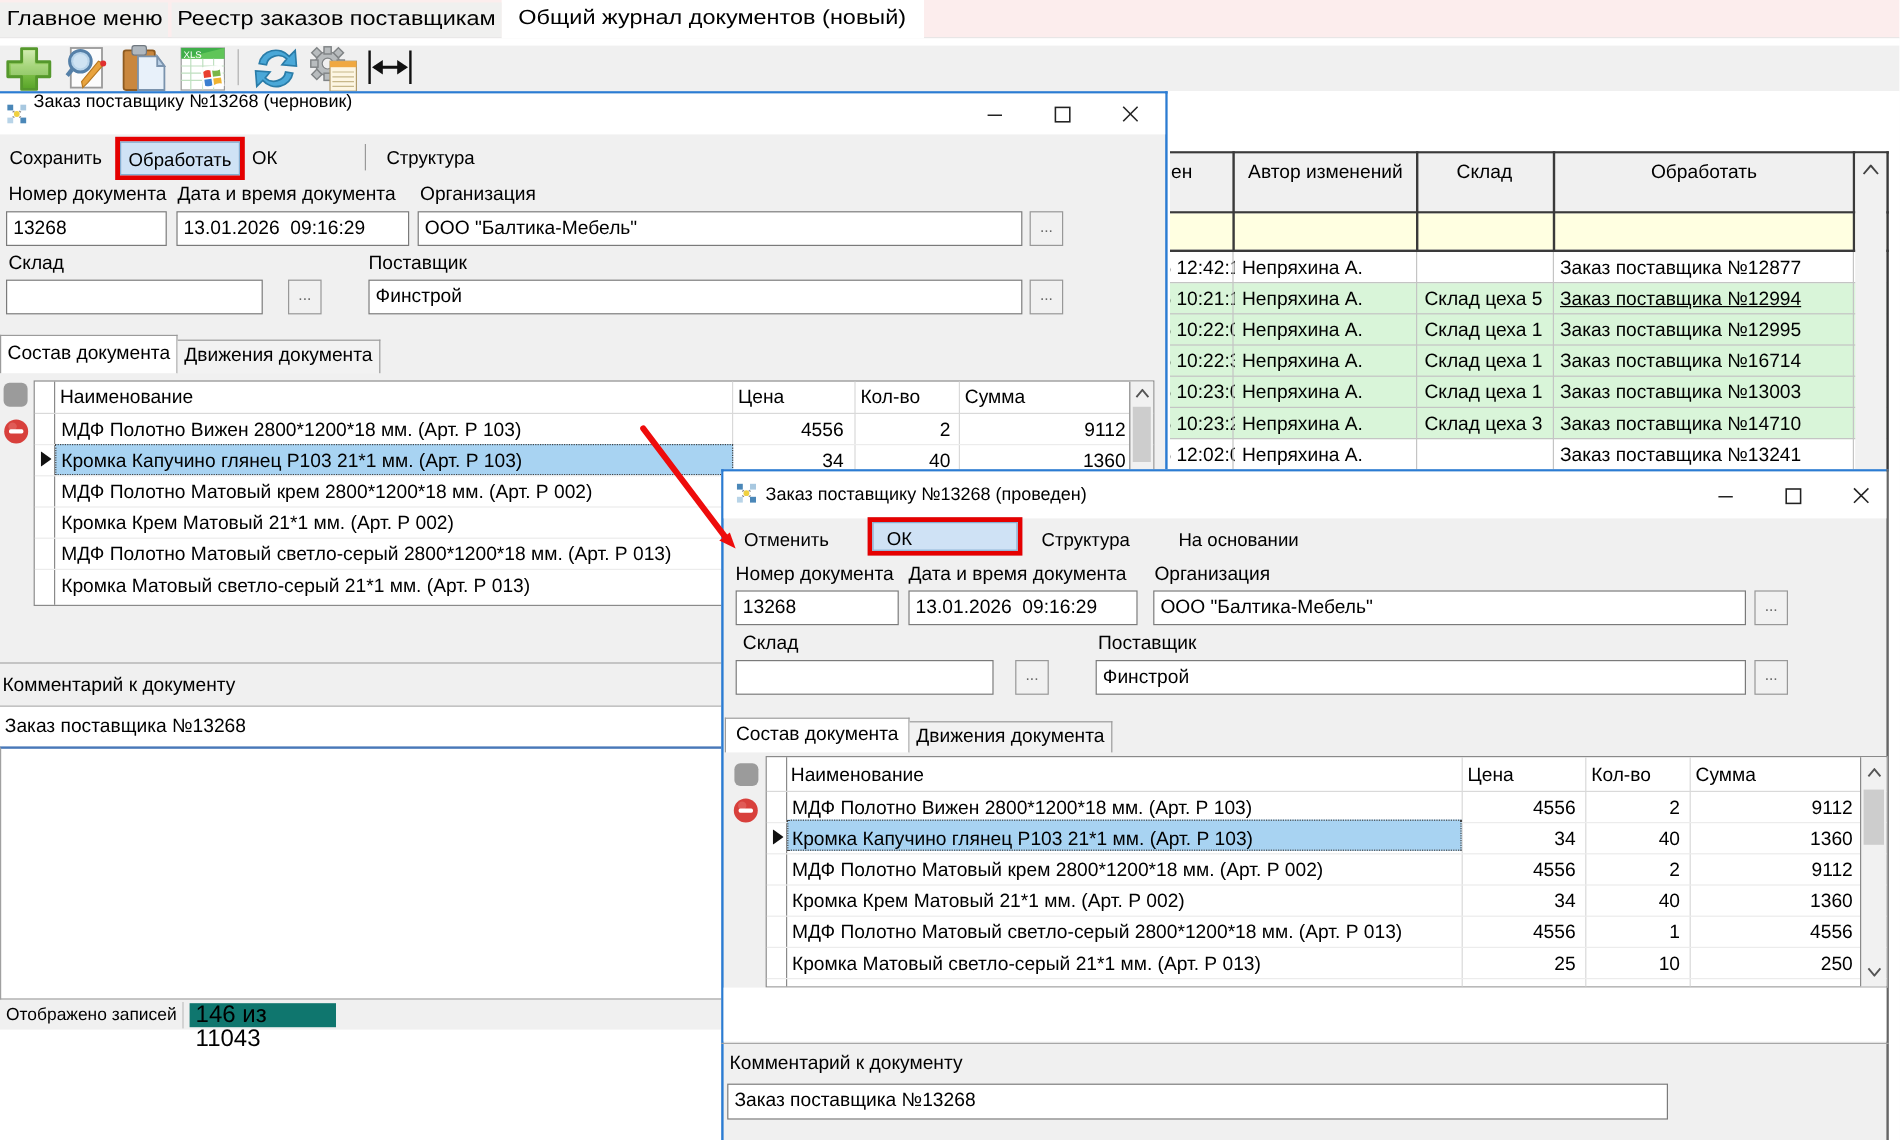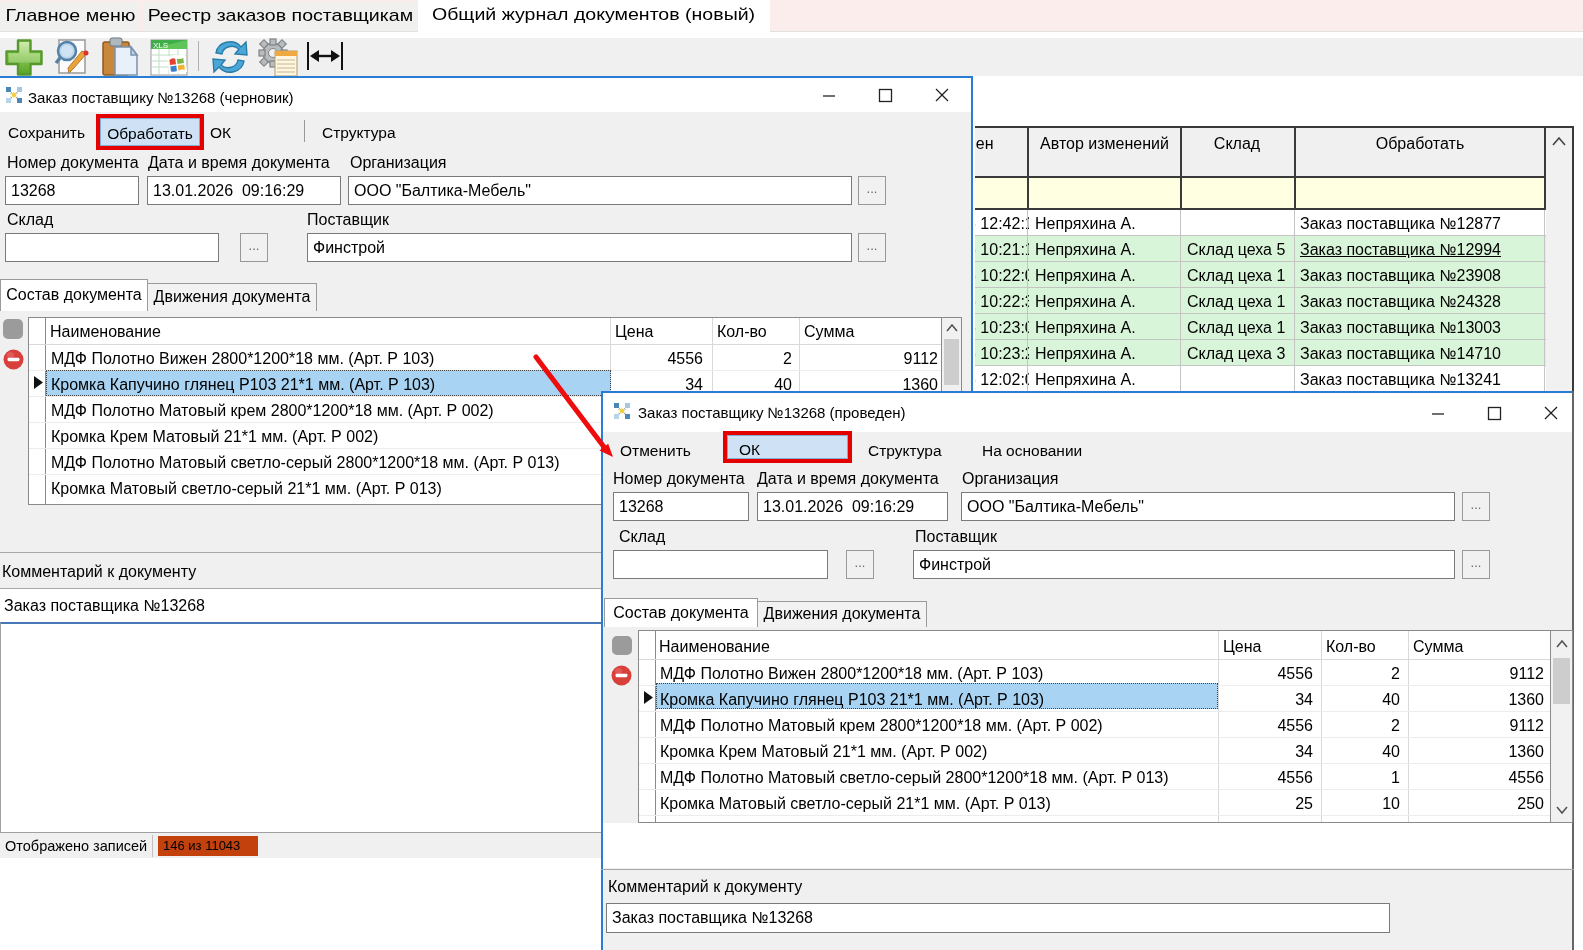--- a/index.html
+++ b/index.html
@@ -131,25 +131,25 @@
     <div class="abs" style="left:-8px;top:139px;width:62px;overflow:hidden;white-space:nowrap;">6 12:42:1</div>
       <div class="lbl" style="left:60px;top:139px;">Непряхина А.</div>
       <div class="lbl" style="left:325px;top:139px;">Заказ поставщика №12877</div>
     <div class="abs" style="left:-8px;top:165px;width:62px;overflow:hidden;white-space:nowrap;">6 10:21:1</div>
       <div class="lbl" style="left:60px;top:165px;">Непряхина А.</div>
       <div class="lbl" style="left:212px;top:165px;">Склад цеха 5</div>
       <div class="lbl" style="left:325px;top:165px;text-decoration:underline;">Заказ поставщика №12994</div>
     <div class="abs" style="left:-8px;top:191px;width:62px;overflow:hidden;white-space:nowrap;">6 10:22:0</div>
       <div class="lbl" style="left:60px;top:191px;">Непряхина А.</div>
       <div class="lbl" style="left:212px;top:191px;">Склад цеха 1</div>
-      <div class="lbl" style="left:325px;top:191px;">Заказ поставщика №23908</div>
+      <div class="lbl" style="left:325px;top:191px;">Заказ поставщика №12995</div>
     <div class="abs" style="left:-8px;top:217px;width:62px;overflow:hidden;white-space:nowrap;">6 10:22:3</div>
       <div class="lbl" style="left:60px;top:217px;">Непряхина А.</div>
       <div class="lbl" style="left:212px;top:217px;">Склад цеха 1</div>
-      <div class="lbl" style="left:325px;top:217px;">Заказ поставщика №24328</div>
+      <div class="lbl" style="left:325px;top:217px;">Заказ поставщика №16714</div>
     <div class="abs" style="left:-8px;top:243px;width:62px;overflow:hidden;white-space:nowrap;">6 10:23:0</div>
       <div class="lbl" style="left:60px;top:243px;">Непряхина А.</div>
       <div class="lbl" style="left:212px;top:243px;">Склад цеха 1</div>
       <div class="lbl" style="left:325px;top:243px;">Заказ поставщика №13003</div>
     <div class="abs" style="left:-8px;top:269px;width:62px;overflow:hidden;white-space:nowrap;">6 10:23:2</div>
       <div class="lbl" style="left:60px;top:269px;">Непряхина А.</div>
       <div class="lbl" style="left:212px;top:269px;">Склад цеха 3</div>
       <div class="lbl" style="left:325px;top:269px;">Заказ поставщика №14710</div>
     <div class="abs" style="left:-8px;top:295px;width:62px;overflow:hidden;white-space:nowrap;">6 12:02:0</div>
       <div class="lbl" style="left:60px;top:295px;">Непряхина А.</div>
@@ -180,21 +180,21 @@
 
     <div class="abs" style="left:0;top:2px;width:971px;height:34px;background:#fff;"></div>
     <svg class="abs" style="left:6px;top:11px;" width="16" height="16" viewBox="0 0 16 16">
       <rect x="0" y="0" width="5" height="5" fill="#4a87b8"></rect>
       <rect x="11" y="0" width="5" height="5" fill="#a8c8e0"></rect>
       <rect x="0" y="11" width="5" height="5" fill="#b8d4e8"></rect>
       <rect x="11" y="11" width="5" height="5" fill="#4a87b8"></rect>
       <circle cx="8" cy="8" r="2.4" fill="#f0d040"></circle>
       <path d="M4.5 6.5 L6 5.5 M11.5 6.5 L10 5.5 M4.5 10 L6 11 M11.5 10 L10 11" stroke="#888" stroke-width="1"></path>
     </svg>
-    <div class="ttl" style="left:28px;top:13px;">Заказ поставщику №13268 (черновик)</div>
+    <div class="ttl" style="left:28px;top:0;">Заказ поставщику №13268 (черновик)</div>
     <svg class="abs" style="left:820px;top:10px;" width="132" height="18" viewBox="0 0 132 18">
       <line x1="3" y1="10" x2="15" y2="10" stroke="#222" stroke-width="1.3"></line>
       <rect x="59.5" y="3.5" width="12" height="12" fill="none" stroke="#222" stroke-width="1.3"></rect>
       <line x1="116" y1="3" x2="128" y2="15" stroke="#222" stroke-width="1.3"></line>
       <line x1="128" y1="3" x2="116" y2="15" stroke="#222" stroke-width="1.3"></line>
     </svg>
 
     <div class="menu" style="left:8px;top:48px;">Сохранить</div>
     <div class="abs" style="left:96px;top:38px;width:108px;height:36px;border:4px solid #e50000;background:#cfe2f5;"></div>
     <div class="abs" style="left:100px;top:42px;width:100px;height:28px;border:1px solid #84aed1;background:#cfe2f5;line-height:30px;text-align:center;font-size:15.5px;">Обработать</div>
@@ -269,21 +269,21 @@
 
     <div class="hline" style="left:0;top:476px;width:971px;"></div>
     <div class="lbl" style="left:2px;top:487px;">Комментарий к документу</div>
     <div class="hline" style="left:0;top:512px;width:971px;"></div>
     <div class="abs" style="left:0;top:513px;width:971px;height:33px;background:#fff;line-height:33px;padding-left:4px;">Заказ поставщика №13268</div>
     <div class="abs" style="left:0;top:546px;width:970px;height:211px;background:#fff;border:1px solid #a0a0a0;border-top:2px solid #4878b8;"></div>
 
     <div class="abs" style="left:0;top:759px;width:971px;height:22px;background:#f0f0f0;">
       <div class="lbl" style="left:5px;top:3px;font-size:14.5px;">Отображено записей</div>
       <div class="abs" style="left:152px;top:0;width:1px;height:22px;background:#c0c0c0;"></div>
-      <div class="abs" style="left:158px;top:1px;width:100px;height:20px;background:#c2410c;padding-left:5px;line-height:20px;font-size:13px;">146 из 11043</div>
+      <div class="abs" style="left:158px;top:1px;width:122px;height:20px;background:#0f766e;padding-left:5px;line-height:20px;font-size:20px;">146 из 11043</div>
     </div>
   </div>
 
   <div id="dlg2" class="abs" style="left:601px;top:391px;width:973px;height:559px;background:#f0f0f0;">
     <div class="abs" style="left:0;top:0;width:973px;height:2px;background:#2b7cd3;"></div>
     <div class="abs" style="left:0;top:0;width:2px;height:559px;background:#2b7cd3;"></div>
     <div class="abs" style="left:971px;top:0;width:2px;height:559px;background:#666;"></div>
 
     <div class="abs" style="left:2px;top:2px;width:969px;height:39px;background:#fff;"></div>
     <svg class="abs" style="left:13px;top:12px;" width="16" height="16" viewBox="0 0 16 16">

